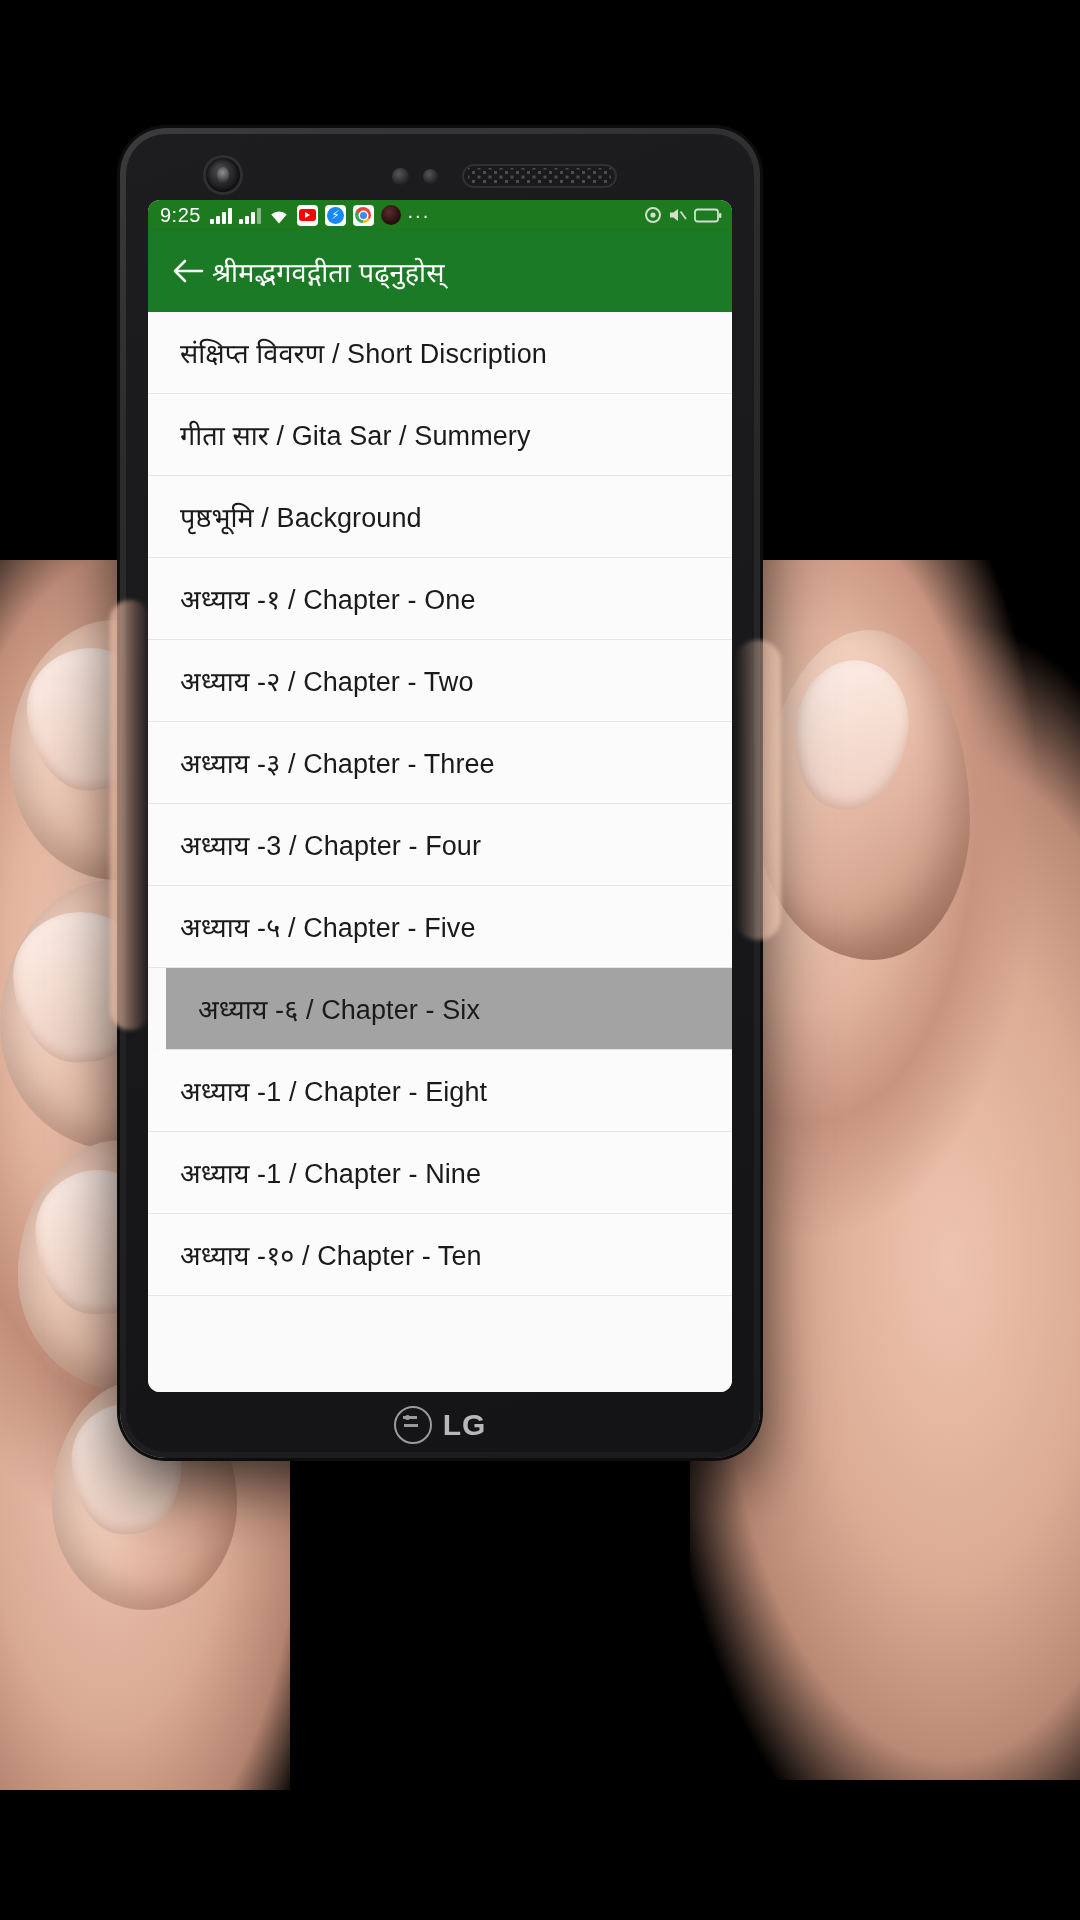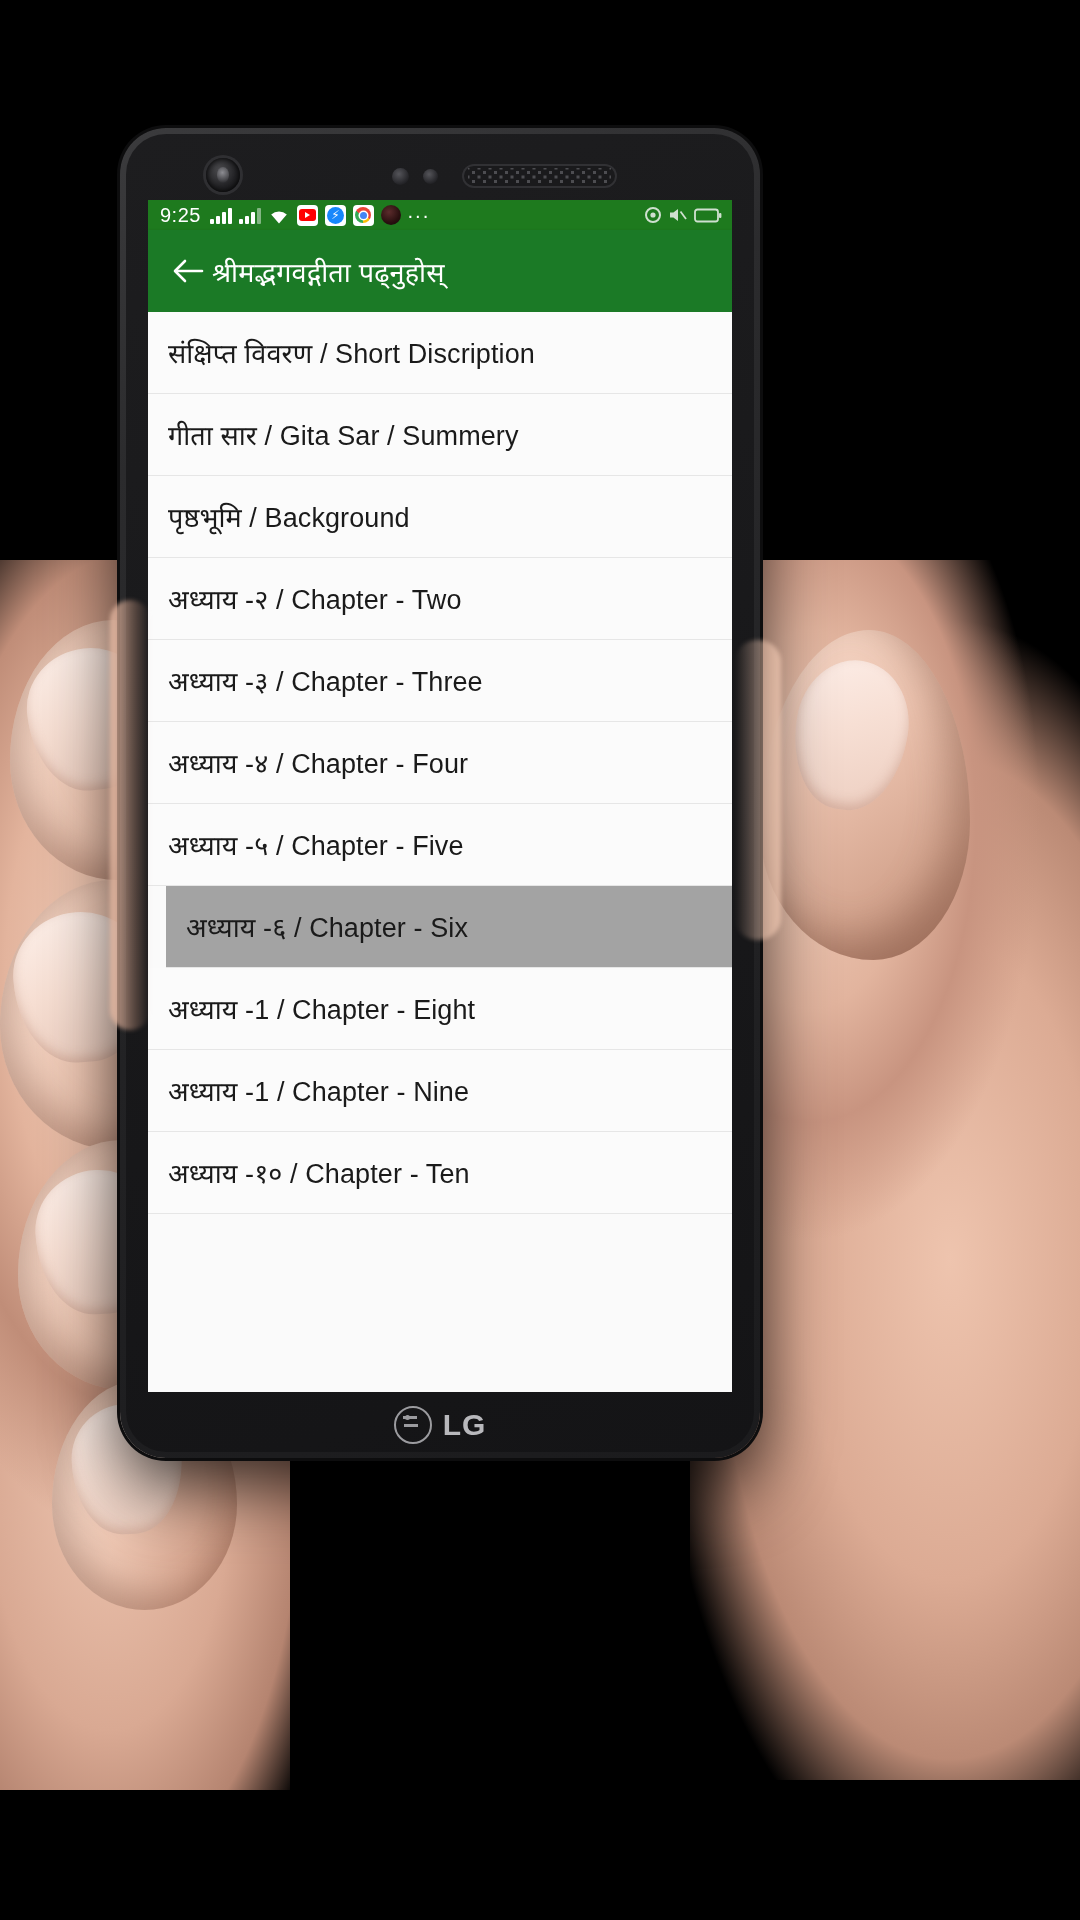--- a/index.html
+++ b/index.html
@@ -154,21 +154,21 @@
   }
 
   
   .screen {
     position: absolute;
     left: 28px;
     top: 72px;
     width: 584px;
     height: 1192px;
     background: #fafafa;
-    border-radius: 0;
+    border-radius: 12px;
     overflow: hidden;
   }
 
   
   .statusbar {
     height: 30px;
     background: #1e7a1e;
     display: flex;
     align-items: center;
     padding: 0 10px 0 12px;
@@ -273,21 +273,21 @@
   
   .list {
     background: #fafafa;
     height: calc(100% - 112px);
     overflow: hidden;
   }
   .list-item {
     height: 82px;
     display: flex;
     align-items: center;
-    padding: 0 20px;
+    padding: 0 32px;
     border-bottom: 1px solid #e6e6e6;
     background: #fbfbfb;
     box-sizing: border-box;
   }
   .list-item.highlight { background: #a3a3a3; margin-left: 18px; }
   .list-item-label {
     font-size: 27px;
     color: #1a1a1a;
     font-family: "Liberation Sans", "DejaVu Sans", sans-serif;
     white-space: nowrap;
@@ -461,27 +461,30 @@
         <div class="list-item">
           <span class="list-item-label">संक्षिप्त विवरण / Short Discription</span>
         </div>
         <div class="list-item">
           <span class="list-item-label">गीता सार / Gita Sar / Summery</span>
         </div>
         <div class="list-item">
           <span class="list-item-label">पृष्ठभूमि / Background</span>
         </div>
         <div class="list-item">
+          <span class="list-item-label">अध्याय -१ / Chapter - One</span>
+        </div>
+        <div class="list-item">
           <span class="list-item-label">अध्याय -२ / Chapter - Two</span>
         </div>
         <div class="list-item">
           <span class="list-item-label">अध्याय -३ / Chapter - Three</span>
         </div>
         <div class="list-item">
-          <span class="list-item-label">अध्याय -४ / Chapter - Four</span>
+          <span class="list-item-label">अध्याय -3 / Chapter - Four</span>
         </div>
         <div class="list-item">
           <span class="list-item-label">अध्याय -५ / Chapter - Five</span>
         </div>
         <div class="list-item highlight">
           <span class="list-item-label">अध्याय -६ / Chapter - Six</span>
         </div>
         <div class="list-item">
           <span class="list-item-label">अध्याय -1 / Chapter - Eight</span>
         </div>

